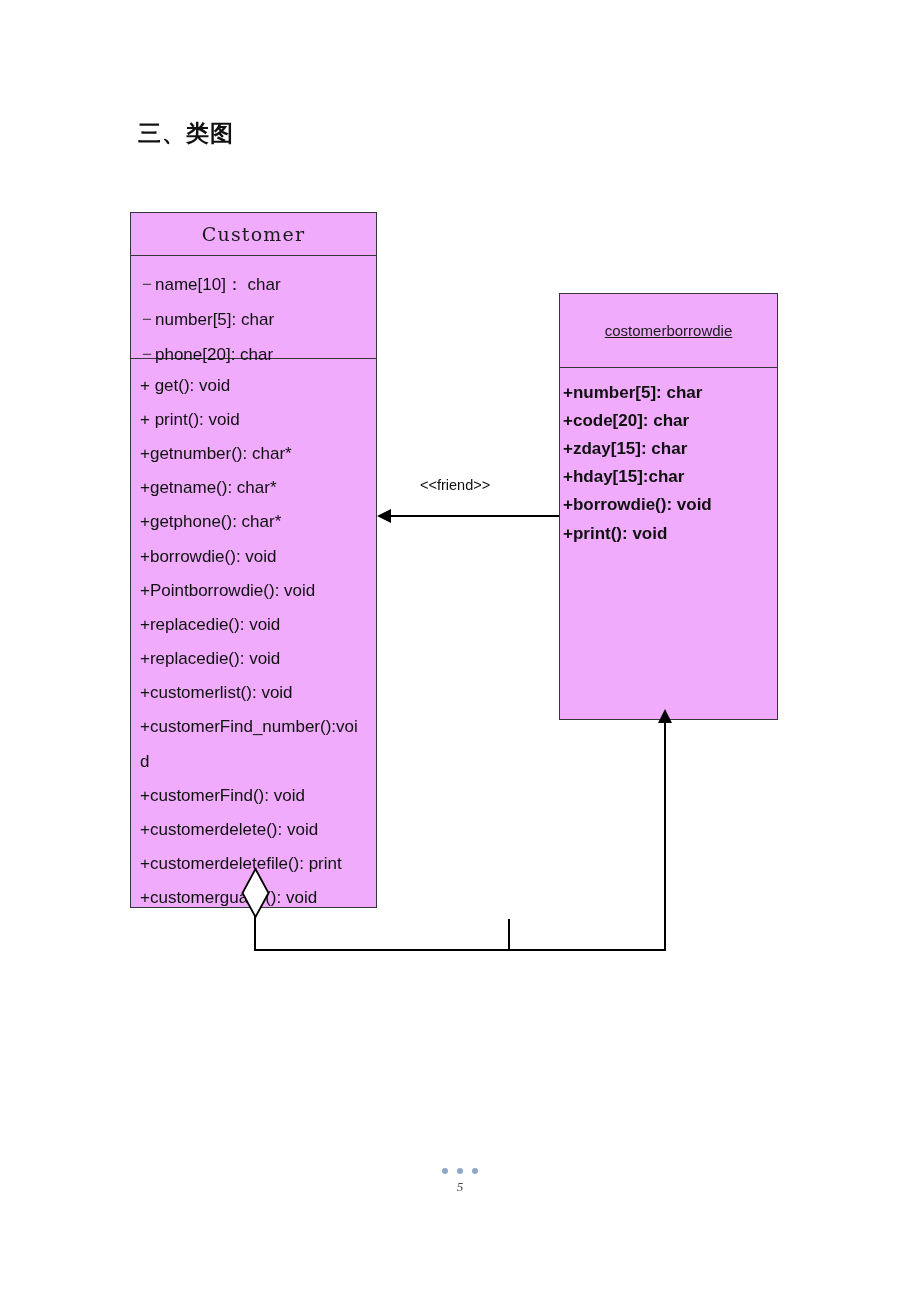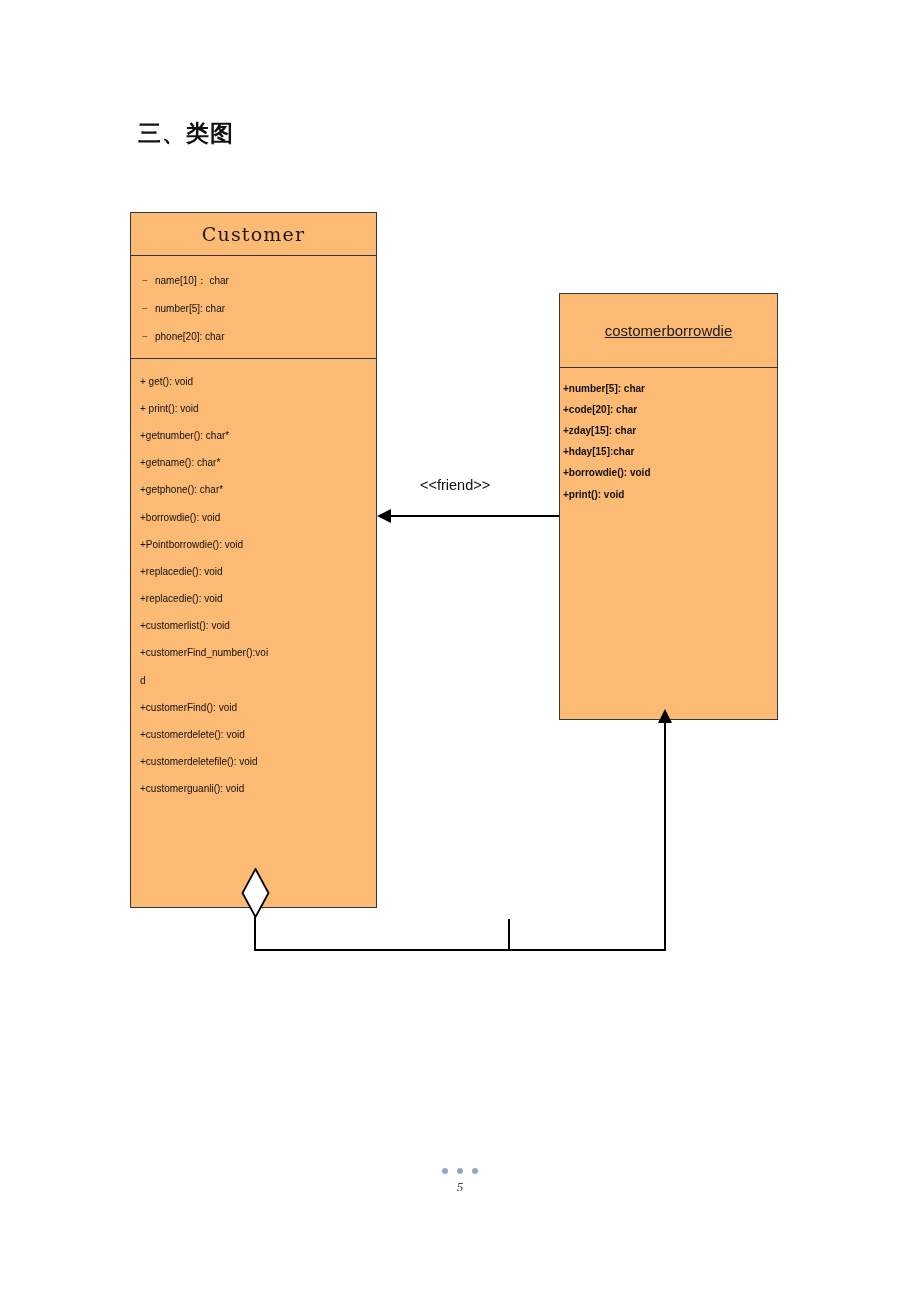--- a/index.html
+++ b/index.html
@@ -25,21 +25,21 @@
     font-size: 23px;
     font-weight: 700;
     letter-spacing: 1px;
     color: #111111;
     white-space: nowrap;
   }
 
   
   .class-box {
     position: absolute;
-    background: #fdba74;
+    background: #f0abfc;
     border: 1.6px solid #33373a;
     box-sizing: border-box;
   }
   .class-header {
     box-sizing: border-box;
     display: flex;
     align-items: center;
     justify-content: center;
     border-bottom: 1.6px solid #33373a;
   }
@@ -54,21 +54,21 @@
     color: #1b1b1b;
     text-decoration: underline;
   }
   .compartment {
     box-sizing: border-box;
   }
   .compartment.divided {
     border-bottom: 1.6px solid #33373a;
   }
   .member {
-    font-size: 10px;
+    font-size: 17px;
     color: #101010;
     white-space: nowrap;
     line-height: 1;
   }
   .vis-minus {
     display: inline-block;
     width: 13px;
     color: #4a4a4a;
   }
 
@@ -216,21 +216,21 @@
     <div class="member">+getphone(): char*</div>
     <div class="member">+borrowdie(): void</div>
     <div class="member">+Pointborrowdie(): void</div>
     <div class="member">+replacedie(): void</div>
     <div class="member">+replacedie(): void</div>
     <div class="member">+customerlist(): void</div>
     <div class="member">+customerFind_number():voi</div>
     <div class="member">d</div>
     <div class="member">+customerFind(): void</div>
     <div class="member">+customerdelete(): void</div>
-    <div class="member">+customerdeletefile(): void</div>
+    <div class="member">+customerdeletefile(): print</div>
     <div class="member">+customerguanli(): void</div>
   </div>
 </div>
 
 <div class="class-box" id="borrowdie-box">
 
   <div class="class-header">
     <span class="class-title-sans">costomerborrowdie</span>
   </div>
 

